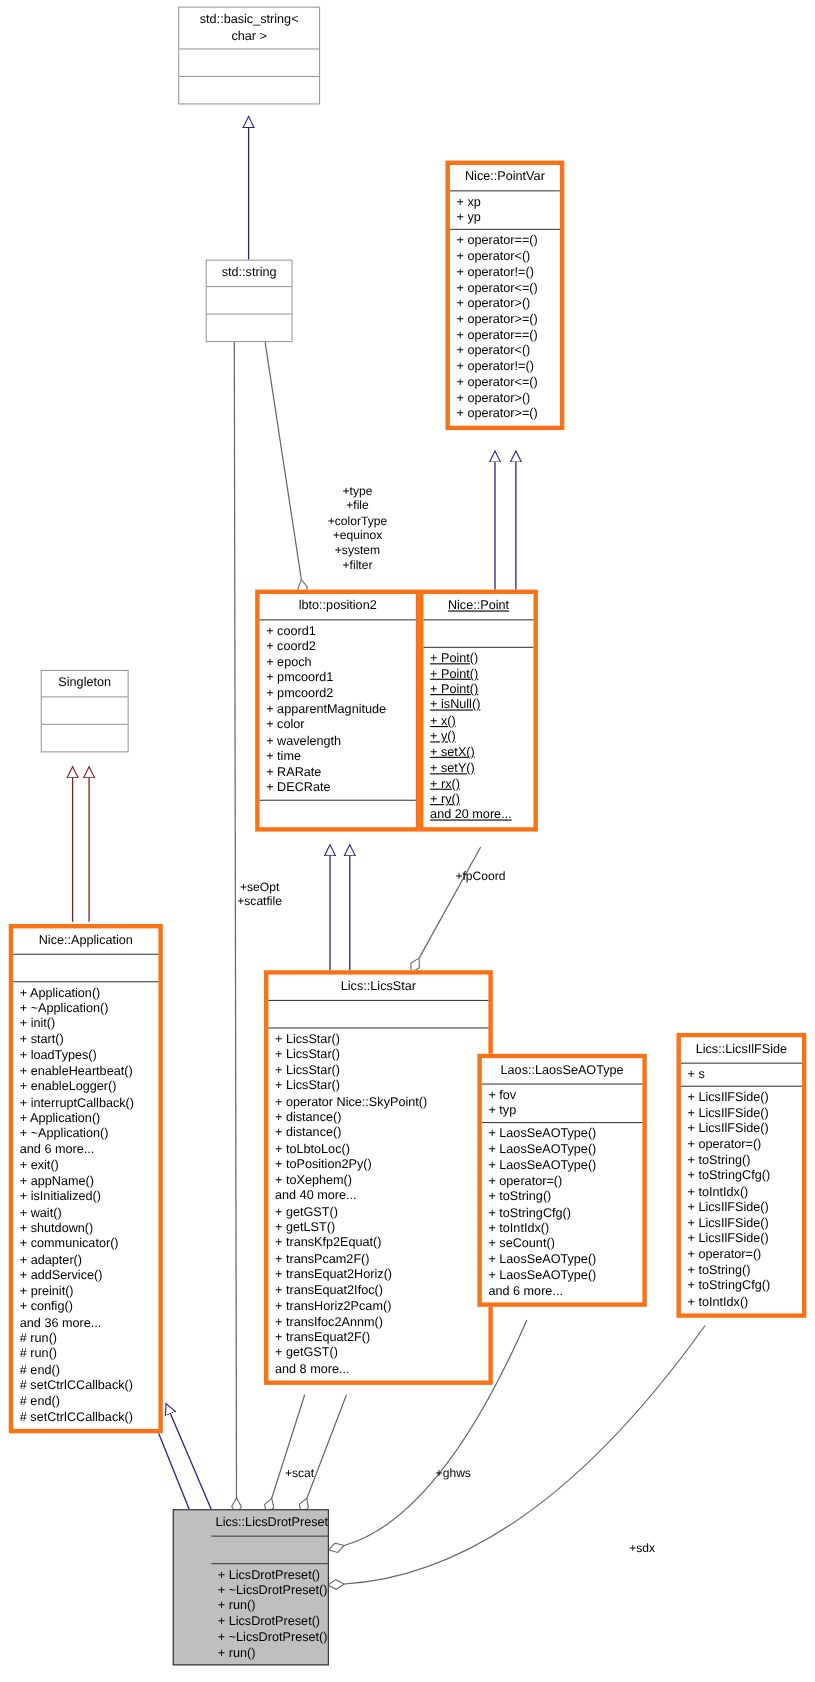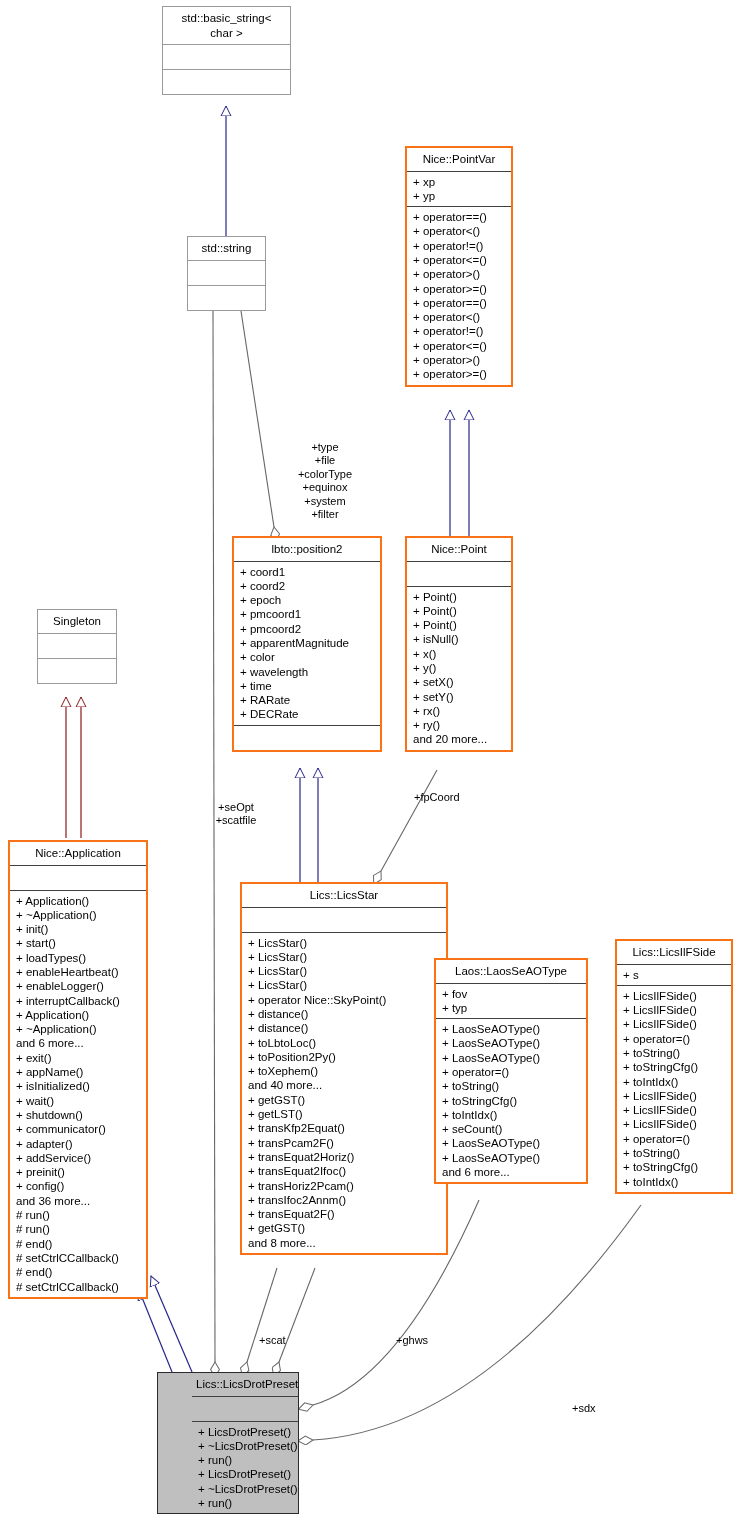--- a/index.html
+++ b/index.html
@@ -33,21 +33,21 @@
   .node {
     position: absolute;
     box-sizing: border-box;
     background: #ffffff;
     border: 1px solid #9a9a9a;
     font-size: 11.5px;
     line-height: 14.2px;
     color: #000000;
   }
   .node.strong {
-    border: 2px solid #f97316;
+    border: 4px solid #f97316;
   }
   .node.highlight {
     background: #bfbfbf;
     border: 1px solid #2b2b2b;
     padding-left: 34px;
   }
   .node .title {
     text-align: center;
     padding: 4px 4px 4px 4px;
     white-space: pre-line;
@@ -208,21 +208,21 @@
         <div class="row">+ color</div>
         <div class="row">+ wavelength</div>
         <div class="row">+ time</div>
         <div class="row">+ RARate</div>
         <div class="row">+ DECRate</div>
       </div>
     <div class="sep"></div>
     <div class="compartment empty"></div>
   </div>
 
-  <div class="node strong" style="left:405px; top:536px; width:108px;">
+  <div class="node strong" style="left:381px; top:536px; width:108px;text-decoration:underline;">
     <div class="title">Nice::Point</div>
     <div class="sep"></div>
     <div class="compartment empty"></div>
     <div class="sep"></div>
     <div class="compartment">
         <div class="row">+ Point()</div>
         <div class="row">+ Point()</div>
         <div class="row">+ Point()</div>
         <div class="row">+ isNull()</div>
         <div class="row">+ x()</div>

